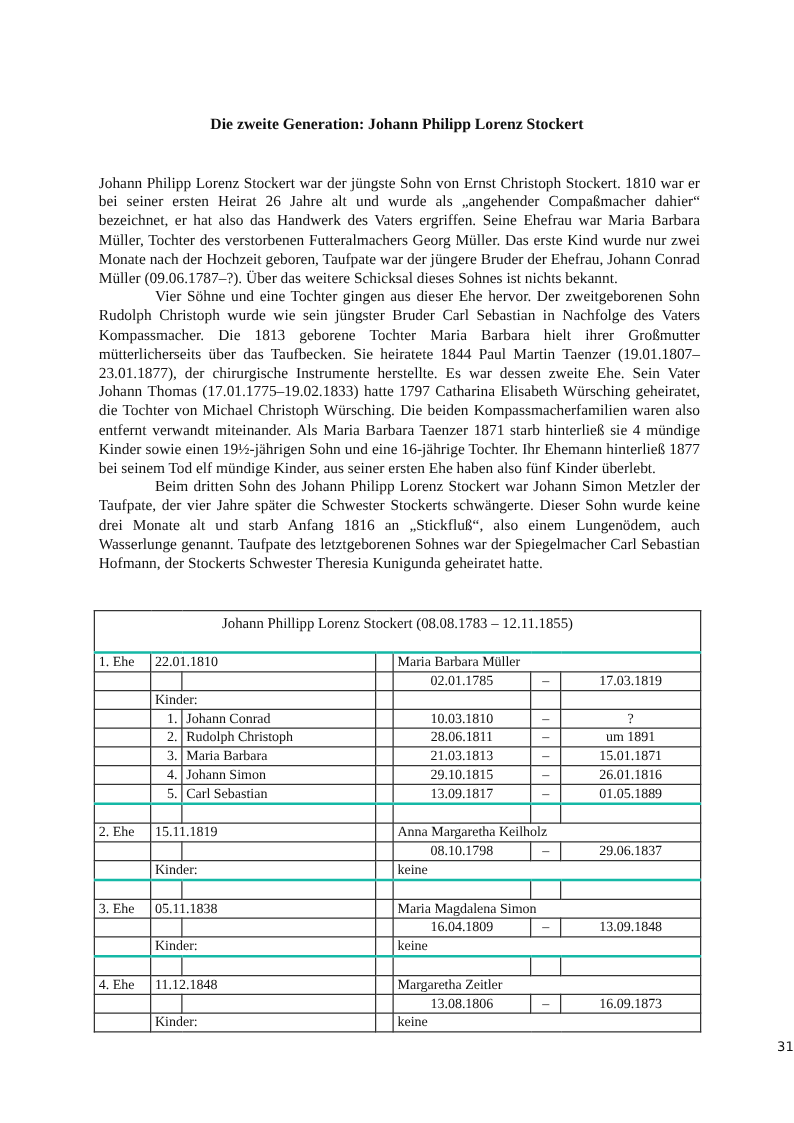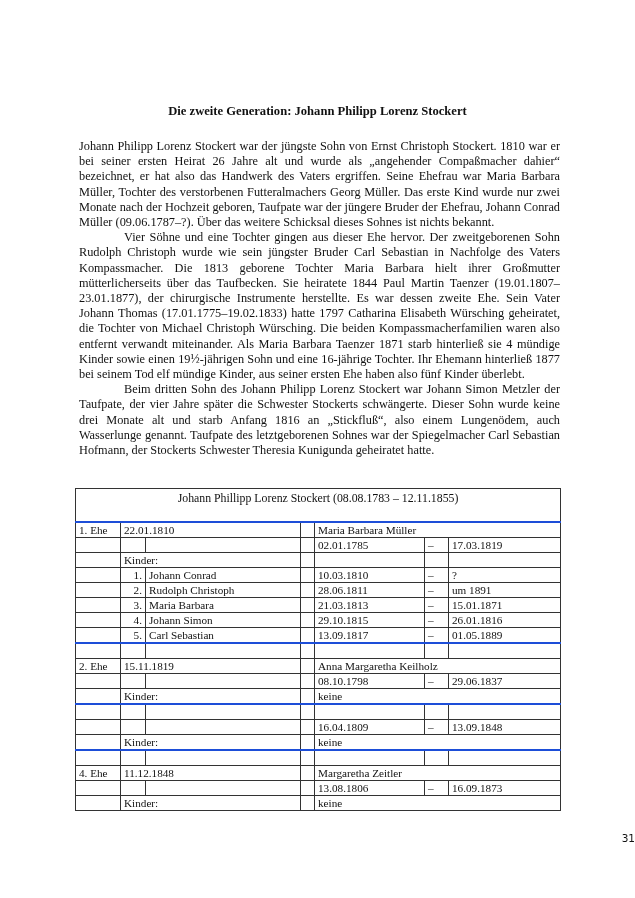--- a/index.html
+++ b/index.html
@@ -2,43 +2,43 @@
 <html><head>
   <meta charset="utf-8">
   <style>
     html, body { margin: 0; padding: 0; background: #ffffff; }
     body {
       width: 635px; height: 898px; position: relative; overflow: hidden;
       font-family: "Liberation Serif", serif; color: #111;
     }
     .title {
       position: absolute; top: 92px; left: 0; width: 635px; text-align: center;
-      font-weight: bold; font-size: 12.6px; margin-top: 12px;
+      font-weight: bold; font-size: 12.6px;
     }
     .body-text {
       position: absolute; top: 118px; left: 79px; width: 481px;
       font-size: 12.3px; line-height: 15.2px; text-align: justify; margin-top: 21px;
     }
     .body-text p { margin: 0; }
     .body-text p.indent { text-indent: 45px; }
     table.family {
       position: absolute; top: 488px; left: 75px; width: 485px;
       border-collapse: collapse; font-size: 11.2px; table-layout: fixed;
     }
     table.family td {
       border: 1px solid #333; padding: 0 3px; height: 14px; line-height: 14px;
       white-space: nowrap; overflow: hidden;
     }
     table.family td.head {
       text-align: center; height: 30px; vertical-align: top; padding-top: 2px;
       font-size: 11.8px;
     }
-    td.c { }
+    td.c { text-align: center; }
     td.num { text-align: right; padding-right: 5px; }
-    tr.sep td { border-top: 2px solid #1d4ed8; }
+    tr.sep td { border-top: 2px solid #14b8a6; }
     .page-num {
       position: absolute; top: 832px; left: 0; width: 635px; text-align: right;
       font-family: "DejaVu Sans", sans-serif; font-size: 10.5px;
     }
   </style>
 </head>
 <body>
 
 <div class="title">Die zweite Generation: Johann Philipp Lorenz Stockert</div>
 
@@ -163,20 +163,26 @@
       <tr class="sep">
         <td></td>
         <td></td>
         <td></td>
         <td></td>
         <td></td>
         <td></td>
         <td></td>
       </tr>
       <tr>
+        <td>3. Ehe</td>
+        <td colspan="2">05.11.1838</td>
+        <td></td>
+        <td colspan="3">Maria Magdalena Simon</td>
+      </tr>
+      <tr>
         <td></td>
         <td></td>
         <td></td>
         <td></td>
         <td class="c">16.04.1809</td>
         <td class="c">–</td>
         <td class="c">13.09.1848</td>
       </tr>
       <tr>
         <td></td>

